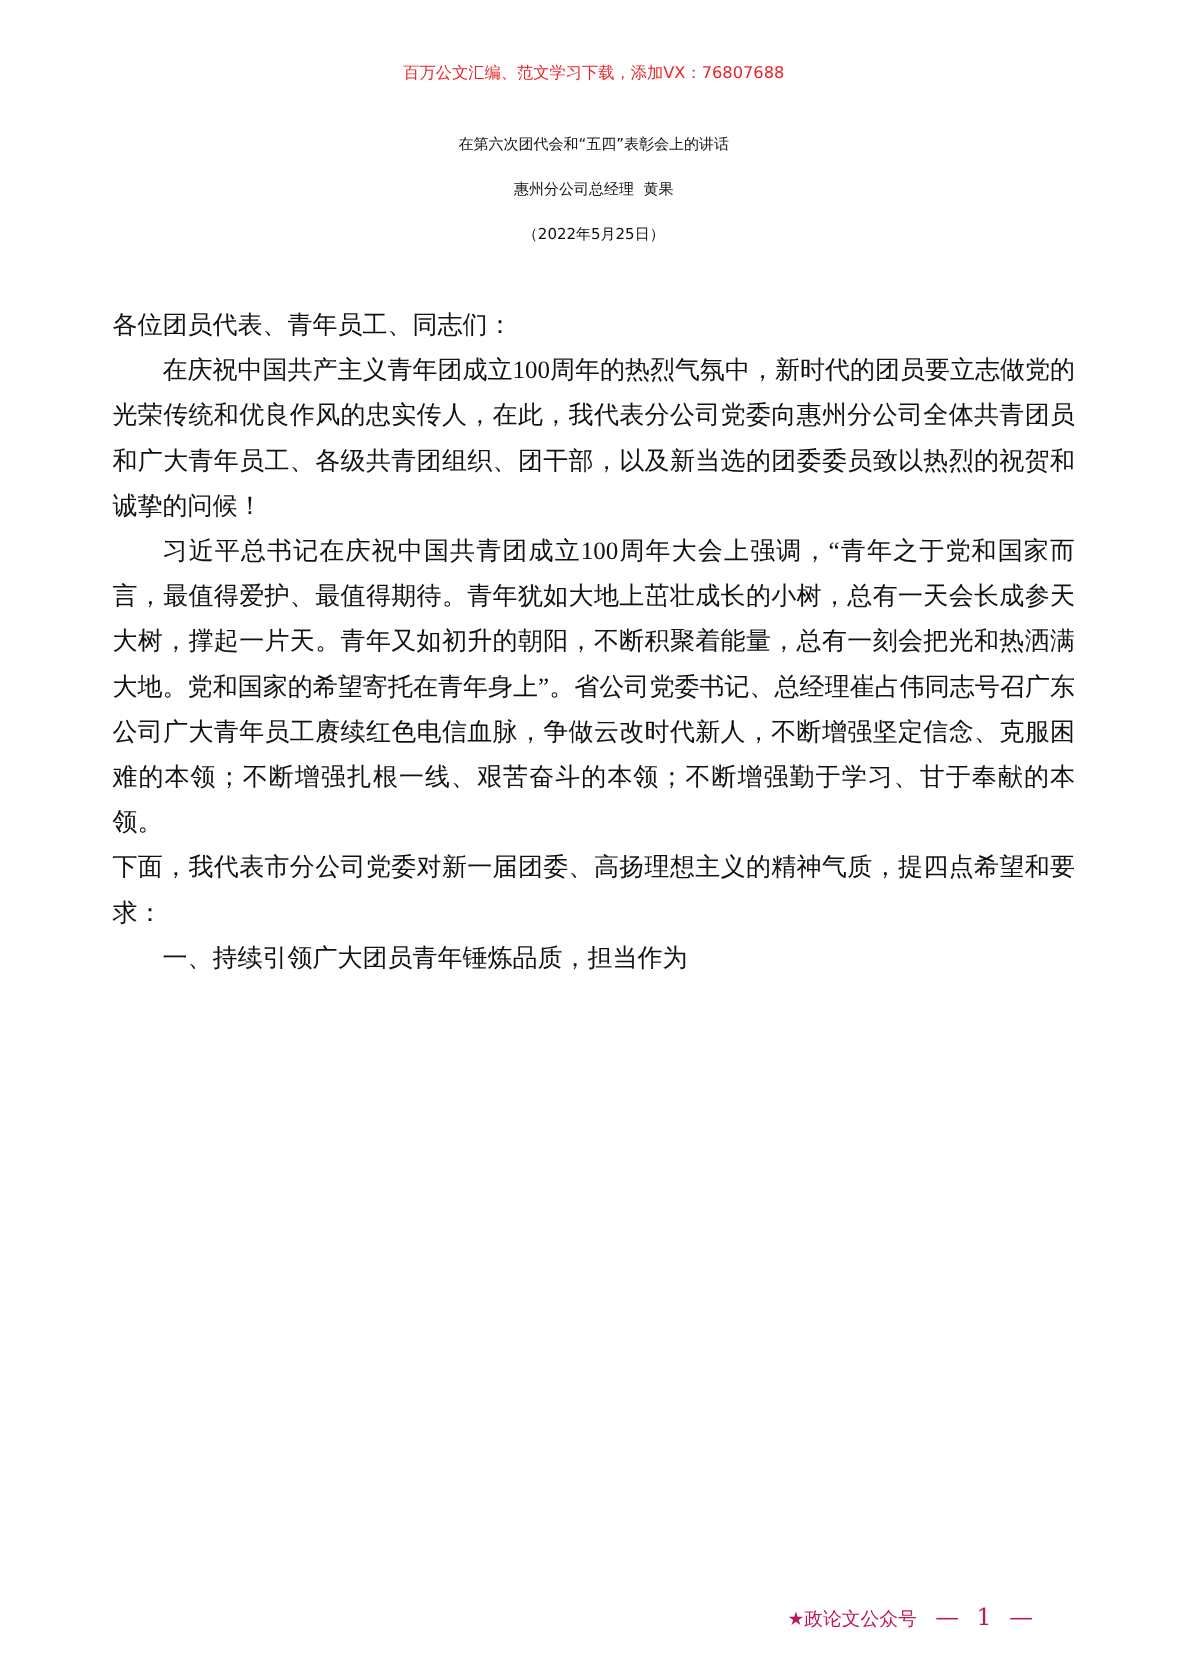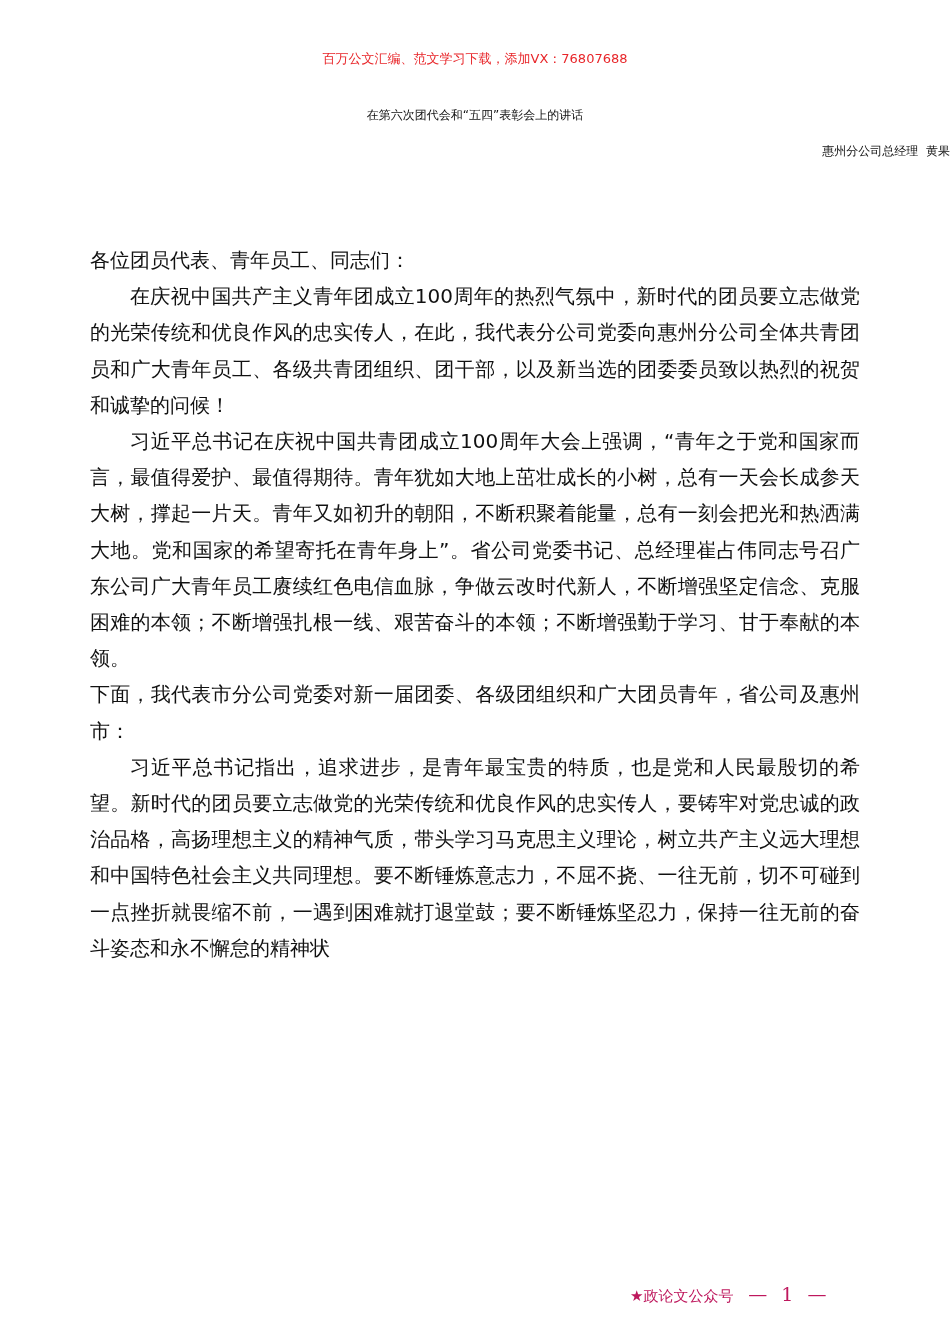--- a/index.html
+++ b/index.html
@@ -4,40 +4,41 @@
 <style>
   html, body { margin: 0; padding: 0; background: #ffffff; }
   body { width: 950px; height: 1344px; position: relative; overflow: hidden;
          font-family: "DejaVu Sans", "Liberation Sans", sans-serif; color: #111111; }
   .banner { position: absolute; top: 44px; left: 0; width: 950px; text-align: center;
             font-size: 13px; color: #e8262a; line-height: 30px; }
   .title-block { position: absolute; top: 97px; left: 0; width: 950px; text-align: center;
                  font-size: 12px; line-height: 36px; }
   .body-text { position: absolute; top: 242px; left: 90px; width: 770px;
                font-size: 20px; line-height: 36.2px; }
-  .body-text p { margin: 0; text-align: justify; text-align-last: left; }
+  .body-text p { margin: 0; text-align: justify; text-align-last: left; font-family: Liberation Serif, serif; }
   .indent { text-indent: 40px; }
   .footer { position: absolute; top: 1280px; left: 630px; font-size: 15px; color: #be185d;
             white-space: nowrap; line-height: 28px; }
   .footer .pg { font-family: "DejaVu Serif", serif; font-size: 19px; margin-left: 10px; letter-spacing: 4px; }
 </style>
 </head>
 <body>
 
 <div class="banner">百万公文汇编、范文学习下载，添加VX：76807688</div>
 
 <div class="title-block">
   <div>在第六次团代会和“五四”表彰会上的讲话</div>
-  <div style="white-space:pre;text-align:right;">惠州分公司总经理  黄果</div>
+  <div style="white-space:pre;">惠州分公司总经理  黄果</div>
+  <div>（2022年5月25日）</div>
 </div>
 
 <div class="body-text">
   <p>各位团员代表、青年员工、同志们：</p>
   <p class="indent">在庆祝中国共产主义青年团成立100周年的热烈气氛中，新时代的团员要立志做党的光荣传统和优良作风的忠实传人，在此，我代表分公司党委向惠州分公司全体共青团员和广大青年员工、各级共青团组织、团干部，以及新当选的团委委员致以热烈的祝贺和诚挚的问候！</p>
   <p class="indent">习近平总书记在庆祝中国共青团成立100周年大会上强调，“青年之于党和国家而言，最值得爱护、最值得期待。青年犹如大地上茁壮成长的小树，总有一天会长成参天大树，撑起一片天。青年又如初升的朝阳，不断积聚着能量，总有一刻会把光和热洒满大地。党和国家的希望寄托在青年身上”。省公司党委书记、总经理崔占伟同志号召广东公司广大青年员工赓续红色电信血脉，争做云改时代新人，不断增强坚定信念、克服困难的本领；不断增强扎根一线、艰苦奋斗的本领；不断增强勤于学习、甘于奉献的本领。</p>
-  <p>下面，我代表市分公司党委对新一届团委、各级团组织和广大团员青年，省公司及惠州市：</p>
-  <p class="indent">习近平总书记指出，追求进步，是青年最宝贵的特质，也是党和人民最殷切的希望。新时代的团员要立志做党的光荣传统和优良作风的忠实传人，要铸牢对党忠诚的政治品格，高扬理想主义的精神气质，带头学习马克思主义理论，树立共产主义远大理想和中国特色社会主义共同理想。要不断锤炼意志力，不屈不挠、一往无前，切不可碰到一点挫折就畏缩不前，一遇到困难就打退堂鼓；要不断锤炼坚忍力，保持一往无前的奋斗姿态和永不懈怠的精神状</p>
+  <p>下面，我代表市分公司党委对新一届团委、高扬理想主义的精神气质，提四点希望和要求：</p>
+  <p class="indent">一、持续引领广大团员青年锤炼品质，担当作为</p>
 </div>
 
 <div class="footer">
   <span>★政论文公众号</span>
   <span class="pg">— 1 —</span>
 </div>
 
 </body></html>

